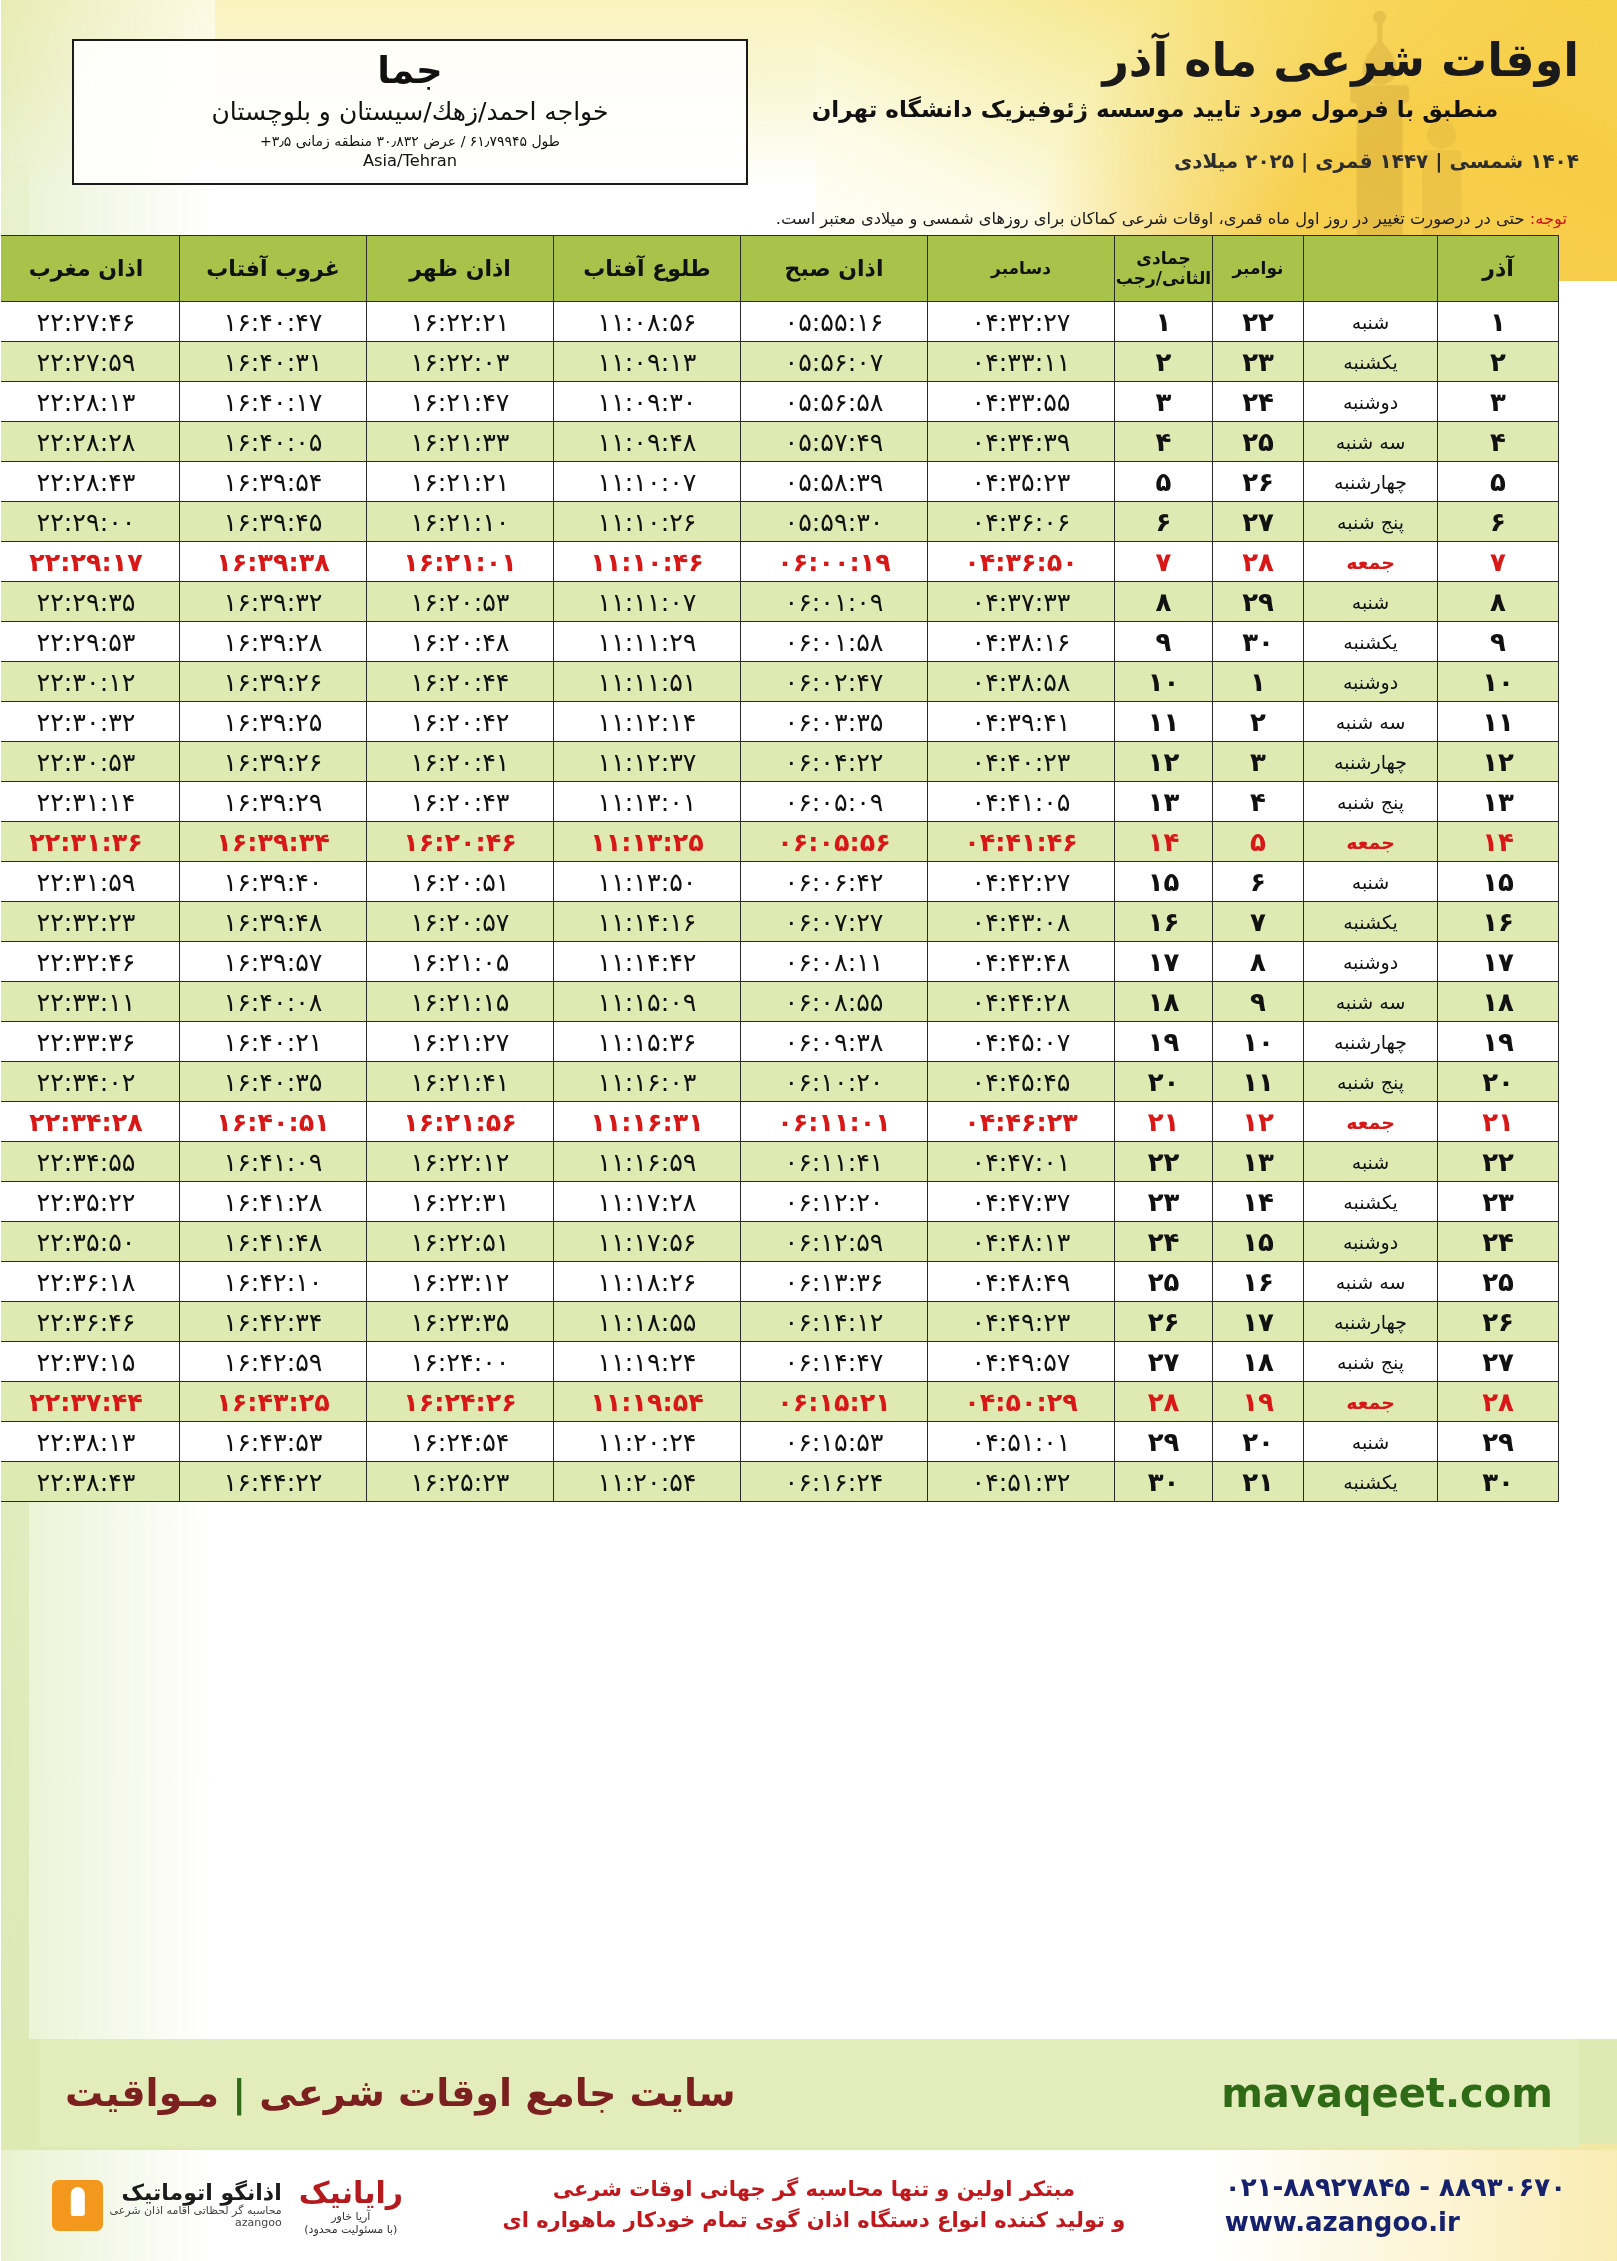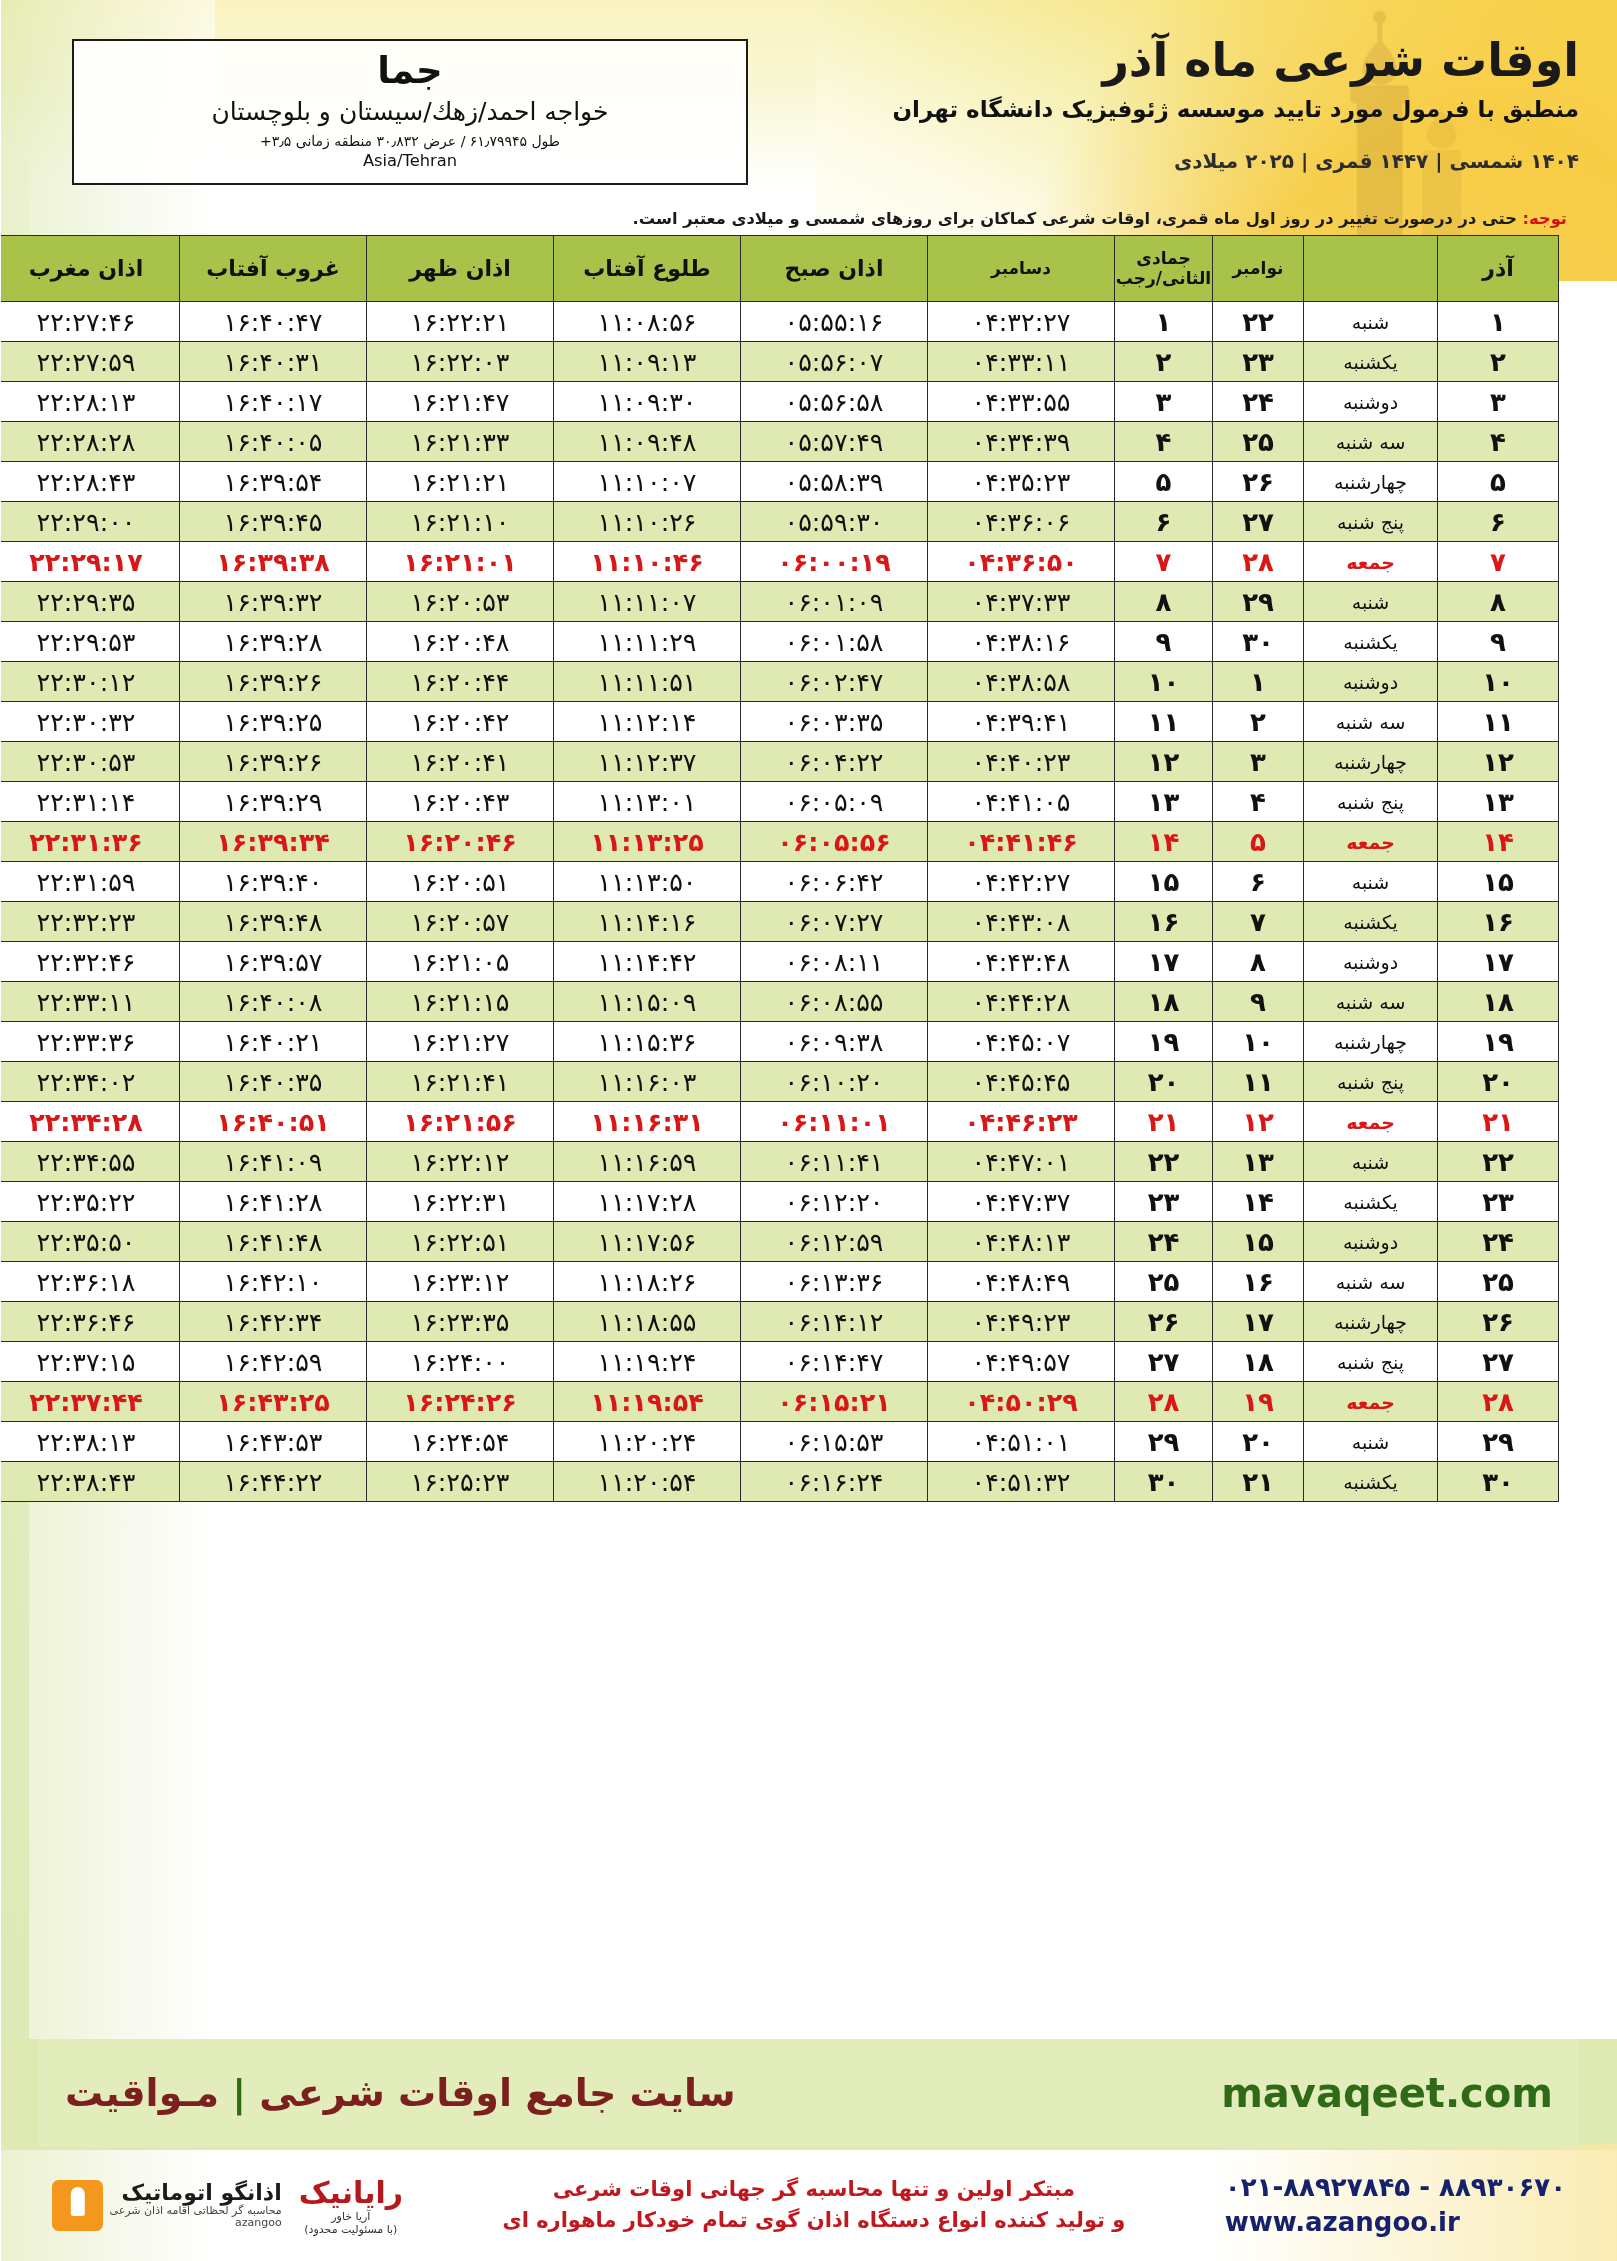--- a/index.html
+++ b/index.html
@@ -47,41 +47,41 @@
   }
 
   
   .header{
     position:absolute;top:34px;right:39px;width:848px;text-align:right;z-index:5;
   }
   .header-title{
     font-size:46px;font-weight:bold;color:#1a1a1a;letter-spacing:-0.7px;line-height:1.15;
   }
   .header-sub{
-    font-size:23px;font-weight:bold;color:#111;margin-top:9px;
+    font-size:23px;font-weight:bold;color:#111;margin-top:9px;text-align:center;
   }
   .header-dates{
     font-size:20px;font-weight:bold;color:#2d2d2d;margin-top:27px;
   }
 
   
   .locbox{
     position:absolute;top:39px;left:72px;width:659px;
     border:2px solid #1b1b1b;background:rgba(255,255,255,.88);
     text-align:center;padding:10.4px 6.5px 13px 6.5px;z-index:6;
   }
   .loc-city{font-size:37px;font-weight:bold;color:#111;line-height:1.1;}
   .loc-sub{font-size:25px;color:#111;margin-top:5.2px;}
   .loc-geo{font-size:14px;color:#111;margin-top:6.5px;}
   .loc-tz{font-size:16.3px;color:#111;margin-top:2.6px;direction:ltr;}
 
   
   .note{
     position:absolute;top:209px;right:51px;width:1520px;text-align:right;
-    font-size:16.3px;font-weight:bold;color:#1a1a1a;z-index:6;
+    font-size:16.3px;font-weight:normal;color:#1a1a1a;z-index:6;
   }
   .note .red{color:#d01414;}
 
   
   .tablewrap{
     position:absolute;top:235px;left:65px;width:1494px;z-index:6;
   }
   table{border-collapse:collapse;width:1494px;table-layout:fixed;}
   th,td{
     border:1.3px solid #2a2a2a;

